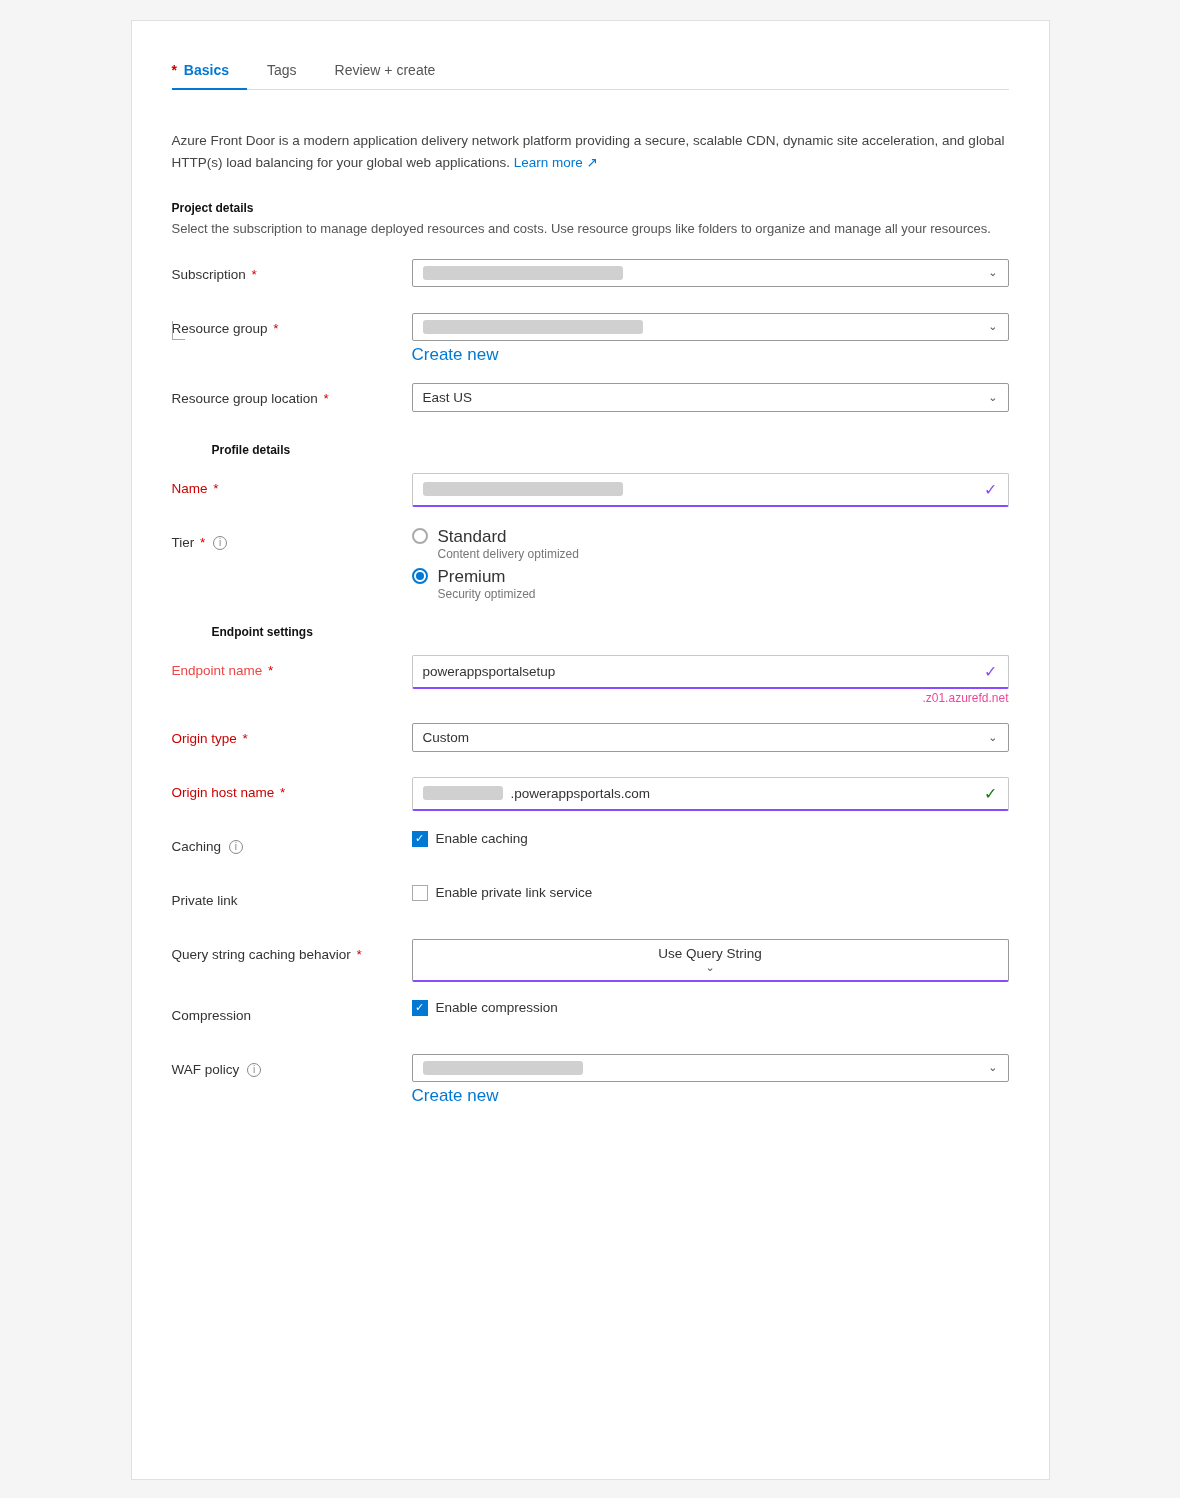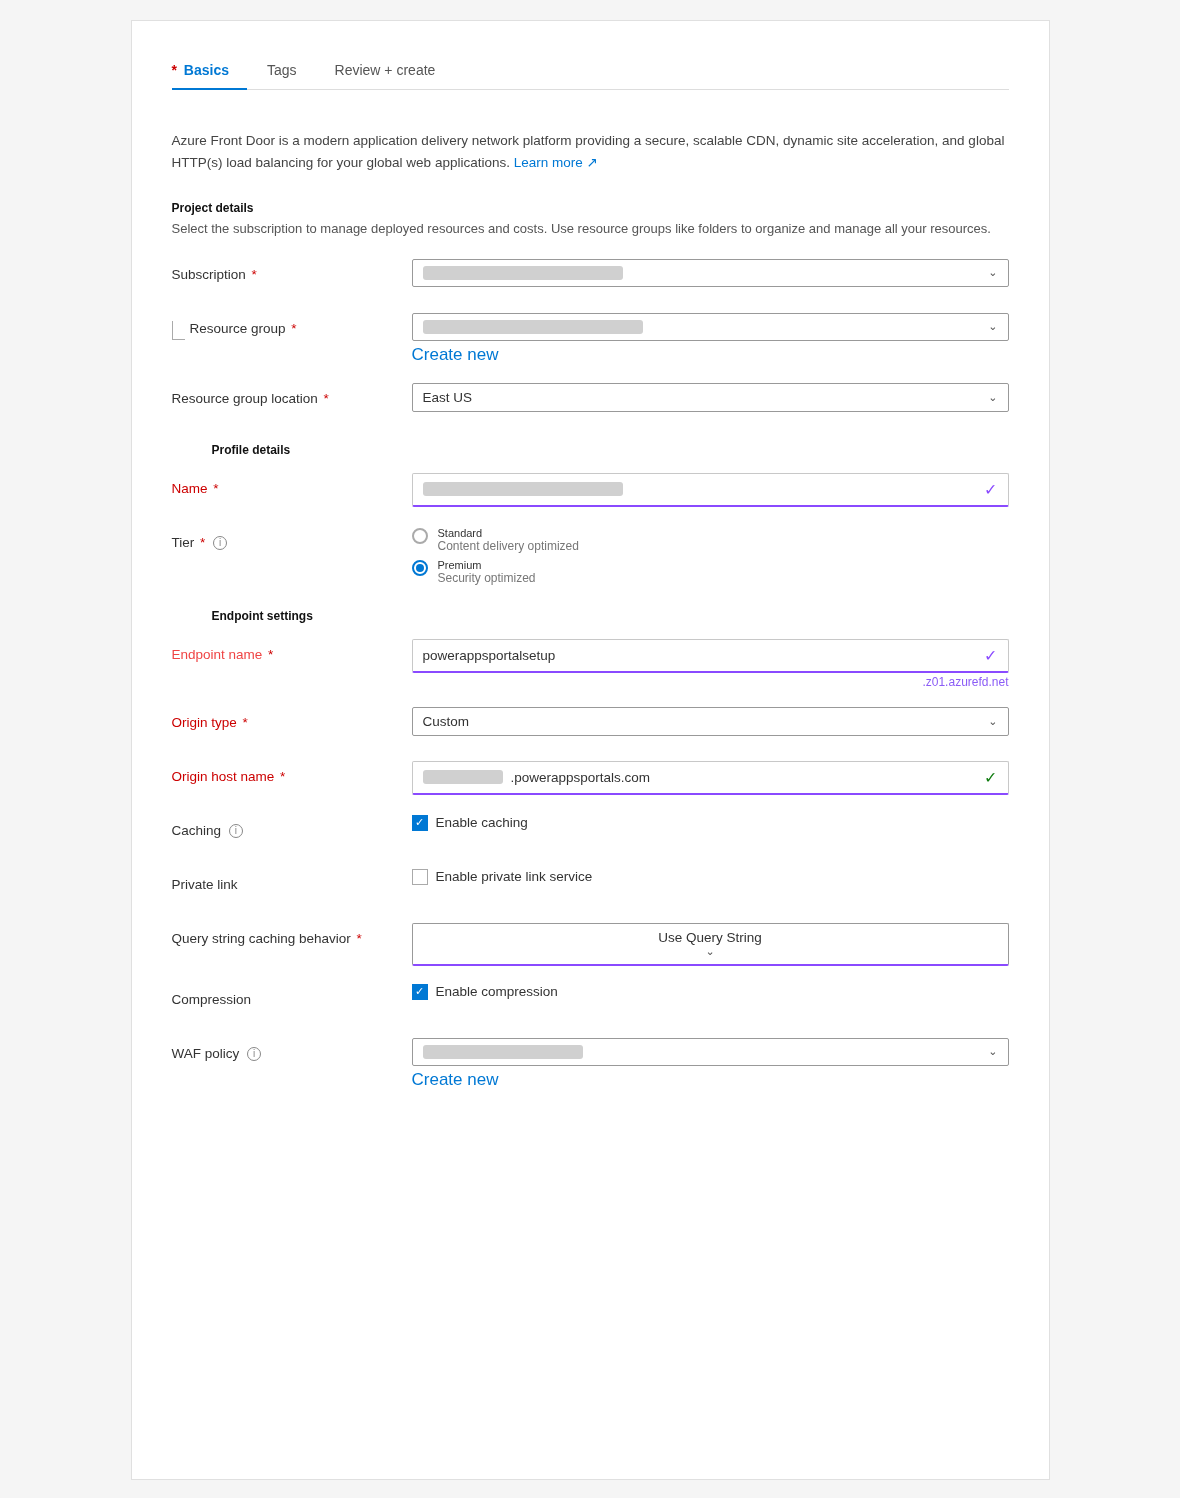--- a/index.html
+++ b/index.html
@@ -154,21 +154,21 @@
     .create-new-link {
       color: #0078d4;
       font-size: 17px;
       cursor: pointer;
       margin-top: 4px;
       display: inline-block;
     }
     
     .subdomain-hint {
       font-size: 12px;
-      color: #8b5cf6;
+      color: #ec4899;
       text-align: right;
       margin-top: 2px;
     }
     
     .radio-group {
       display: flex;
       flex-direction: column;
       gap: 6px;
     }
     .radio-option {
@@ -199,21 +199,21 @@
       position: absolute;
       top: 50%;
       left: 50%;
       transform: translate(-50%, -50%);
     }
     .radio-text {
       display: flex;
       flex-direction: column;
     }
     .radio-label {
-      font-size: 11px;
+      font-size: 17px;
       color: #333;
       font-weight: 500;
     }
     .radio-sublabel {
       font-size: 12px;
       color: #777;
     }
     
     .checkbox-row {
       display: flex;
@@ -239,21 +239,20 @@
       content: '✓';
       color: #fff;
       font-size: 11px;
     }
     .checkbox-label {
       font-size: 13.5px;
       color: #333;
     }
     
     .label-indented {
-      padding-left: 18px;
       position: relative;
     }
     .label-indented::before {
       content: '';
       position: absolute;
       left: 0;
       top: 0;
       width: 12px;
       height: 18px;
       border-left: 1px solid #aaa;

